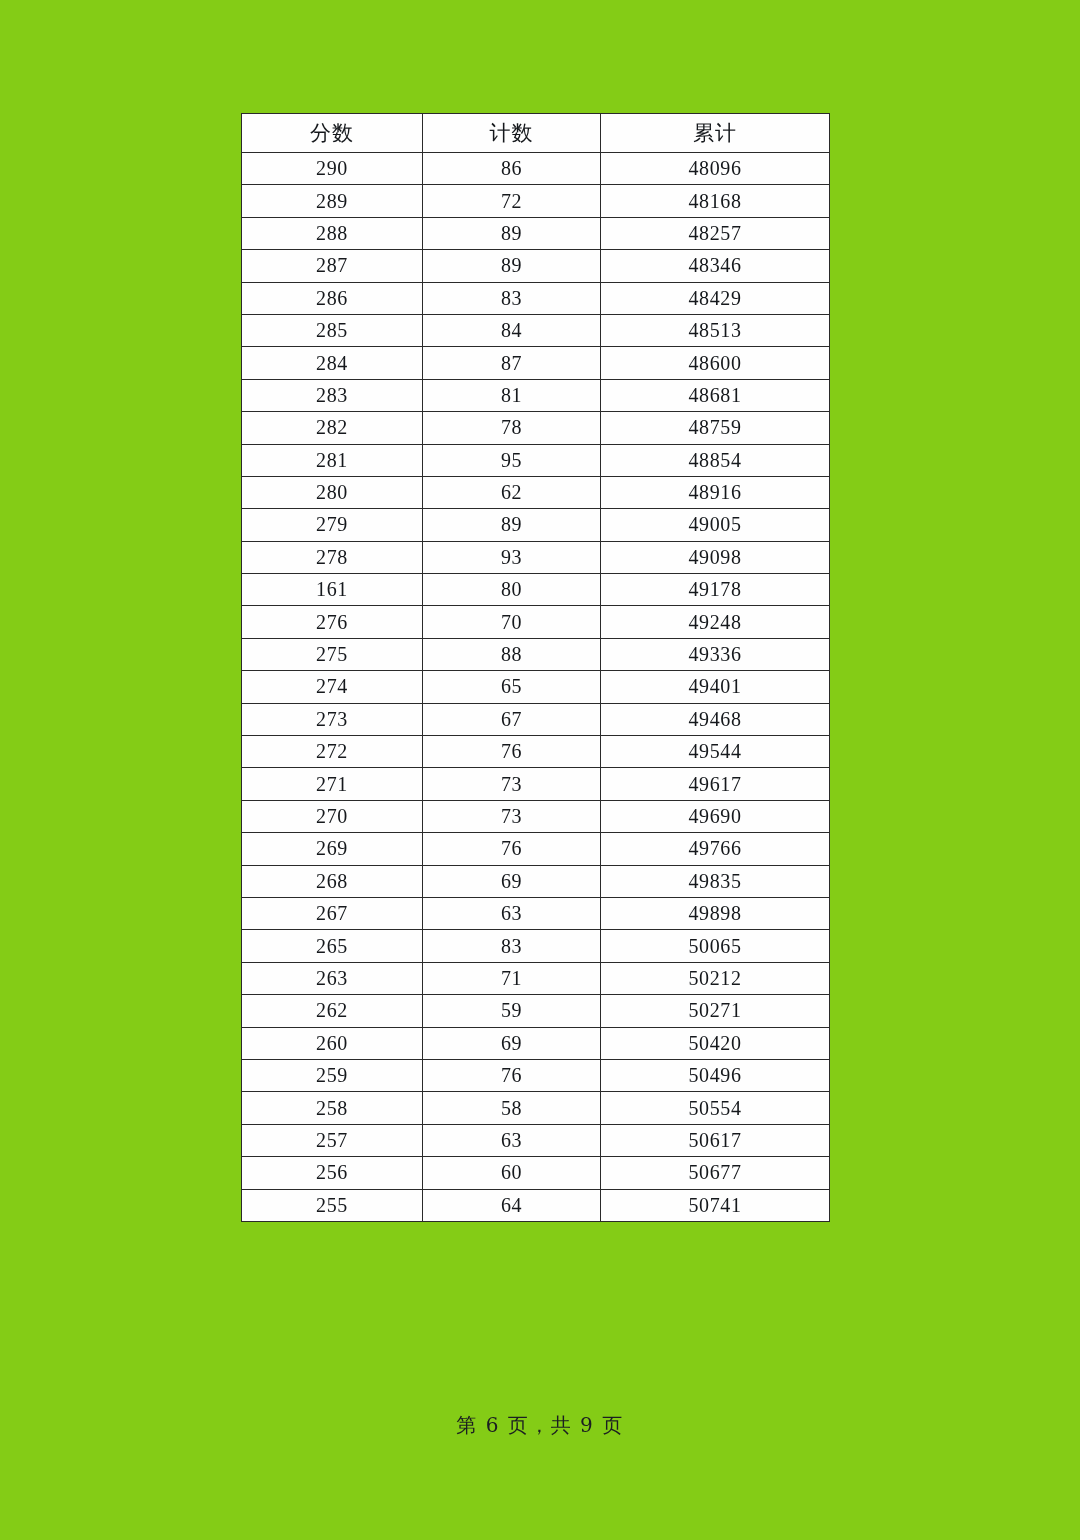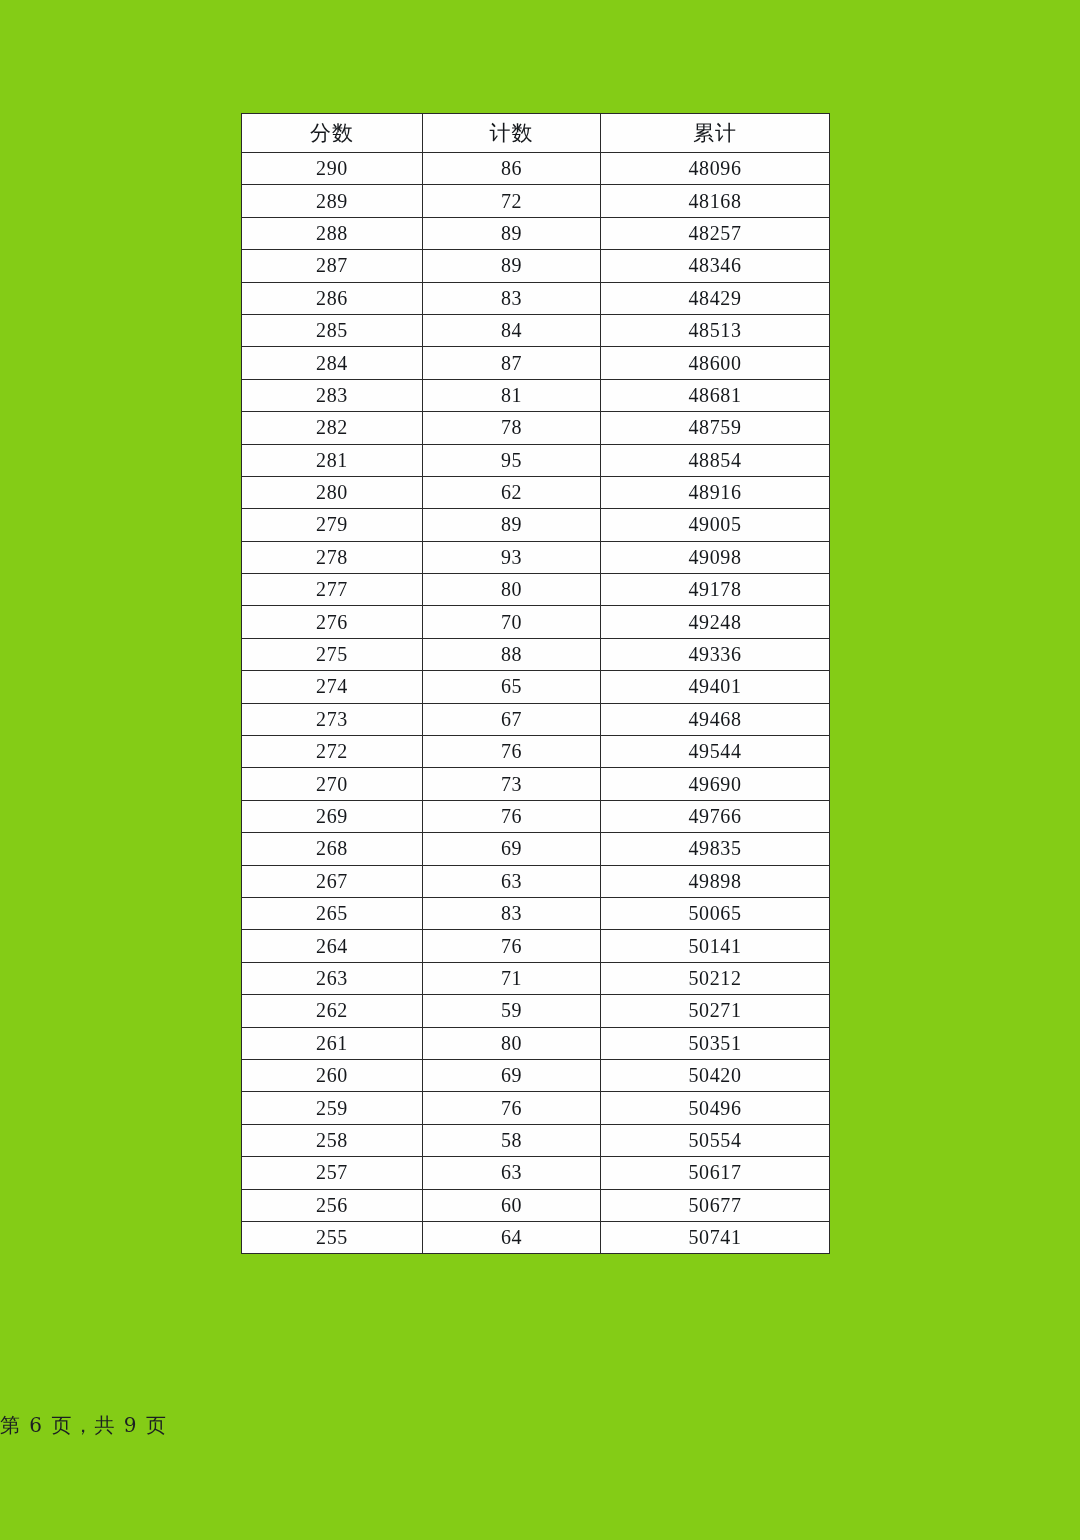--- a/index.html
+++ b/index.html
@@ -59,21 +59,21 @@
     height: 31.4px;
     font-size: 20px;
     letter-spacing: 0.6px;
   }
 
   .footer {
     position: absolute;
     left: 0;
     top: 1412px;
     width: 1080px;
-    text-align: left;
+    text-align: center;
     font-size: 20px;
     color: #1b1e22;
     font-family: "DejaVu Serif", "Liberation Serif", serif;
     letter-spacing: 1.5px;
   }
 </style>
 </head>
 <body>
 
 <div class="page">
@@ -151,21 +151,21 @@
           <td>279</td>
           <td>89</td>
           <td>49005</td>
         </tr>
         <tr>
           <td>278</td>
           <td>93</td>
           <td>49098</td>
         </tr>
         <tr>
-          <td>277</td>
+          <td>161</td>
           <td>80</td>
           <td>49178</td>
         </tr>
         <tr>
           <td>276</td>
           <td>70</td>
           <td>49248</td>
         </tr>
         <tr>
           <td>275</td>
@@ -181,20 +181,25 @@
           <td>273</td>
           <td>67</td>
           <td>49468</td>
         </tr>
         <tr>
           <td>272</td>
           <td>76</td>
           <td>49544</td>
         </tr>
         <tr>
+          <td>271</td>
+          <td>73</td>
+          <td>49617</td>
+        </tr>
+        <tr>
           <td>270</td>
           <td>73</td>
           <td>49690</td>
         </tr>
         <tr>
           <td>269</td>
           <td>76</td>
           <td>49766</td>
         </tr>
         <tr>
@@ -206,40 +211,30 @@
           <td>267</td>
           <td>63</td>
           <td>49898</td>
         </tr>
         <tr>
           <td>265</td>
           <td>83</td>
           <td>50065</td>
         </tr>
         <tr>
-          <td>264</td>
-          <td>76</td>
-          <td>50141</td>
-        </tr>
-        <tr>
           <td>263</td>
           <td>71</td>
           <td>50212</td>
         </tr>
         <tr>
           <td>262</td>
           <td>59</td>
           <td>50271</td>
         </tr>
         <tr>
-          <td>261</td>
-          <td>80</td>
-          <td>50351</td>
-        </tr>
-        <tr>
           <td>260</td>
           <td>69</td>
           <td>50420</td>
         </tr>
         <tr>
           <td>259</td>
           <td>76</td>
           <td>50496</td>
         </tr>
         <tr>

